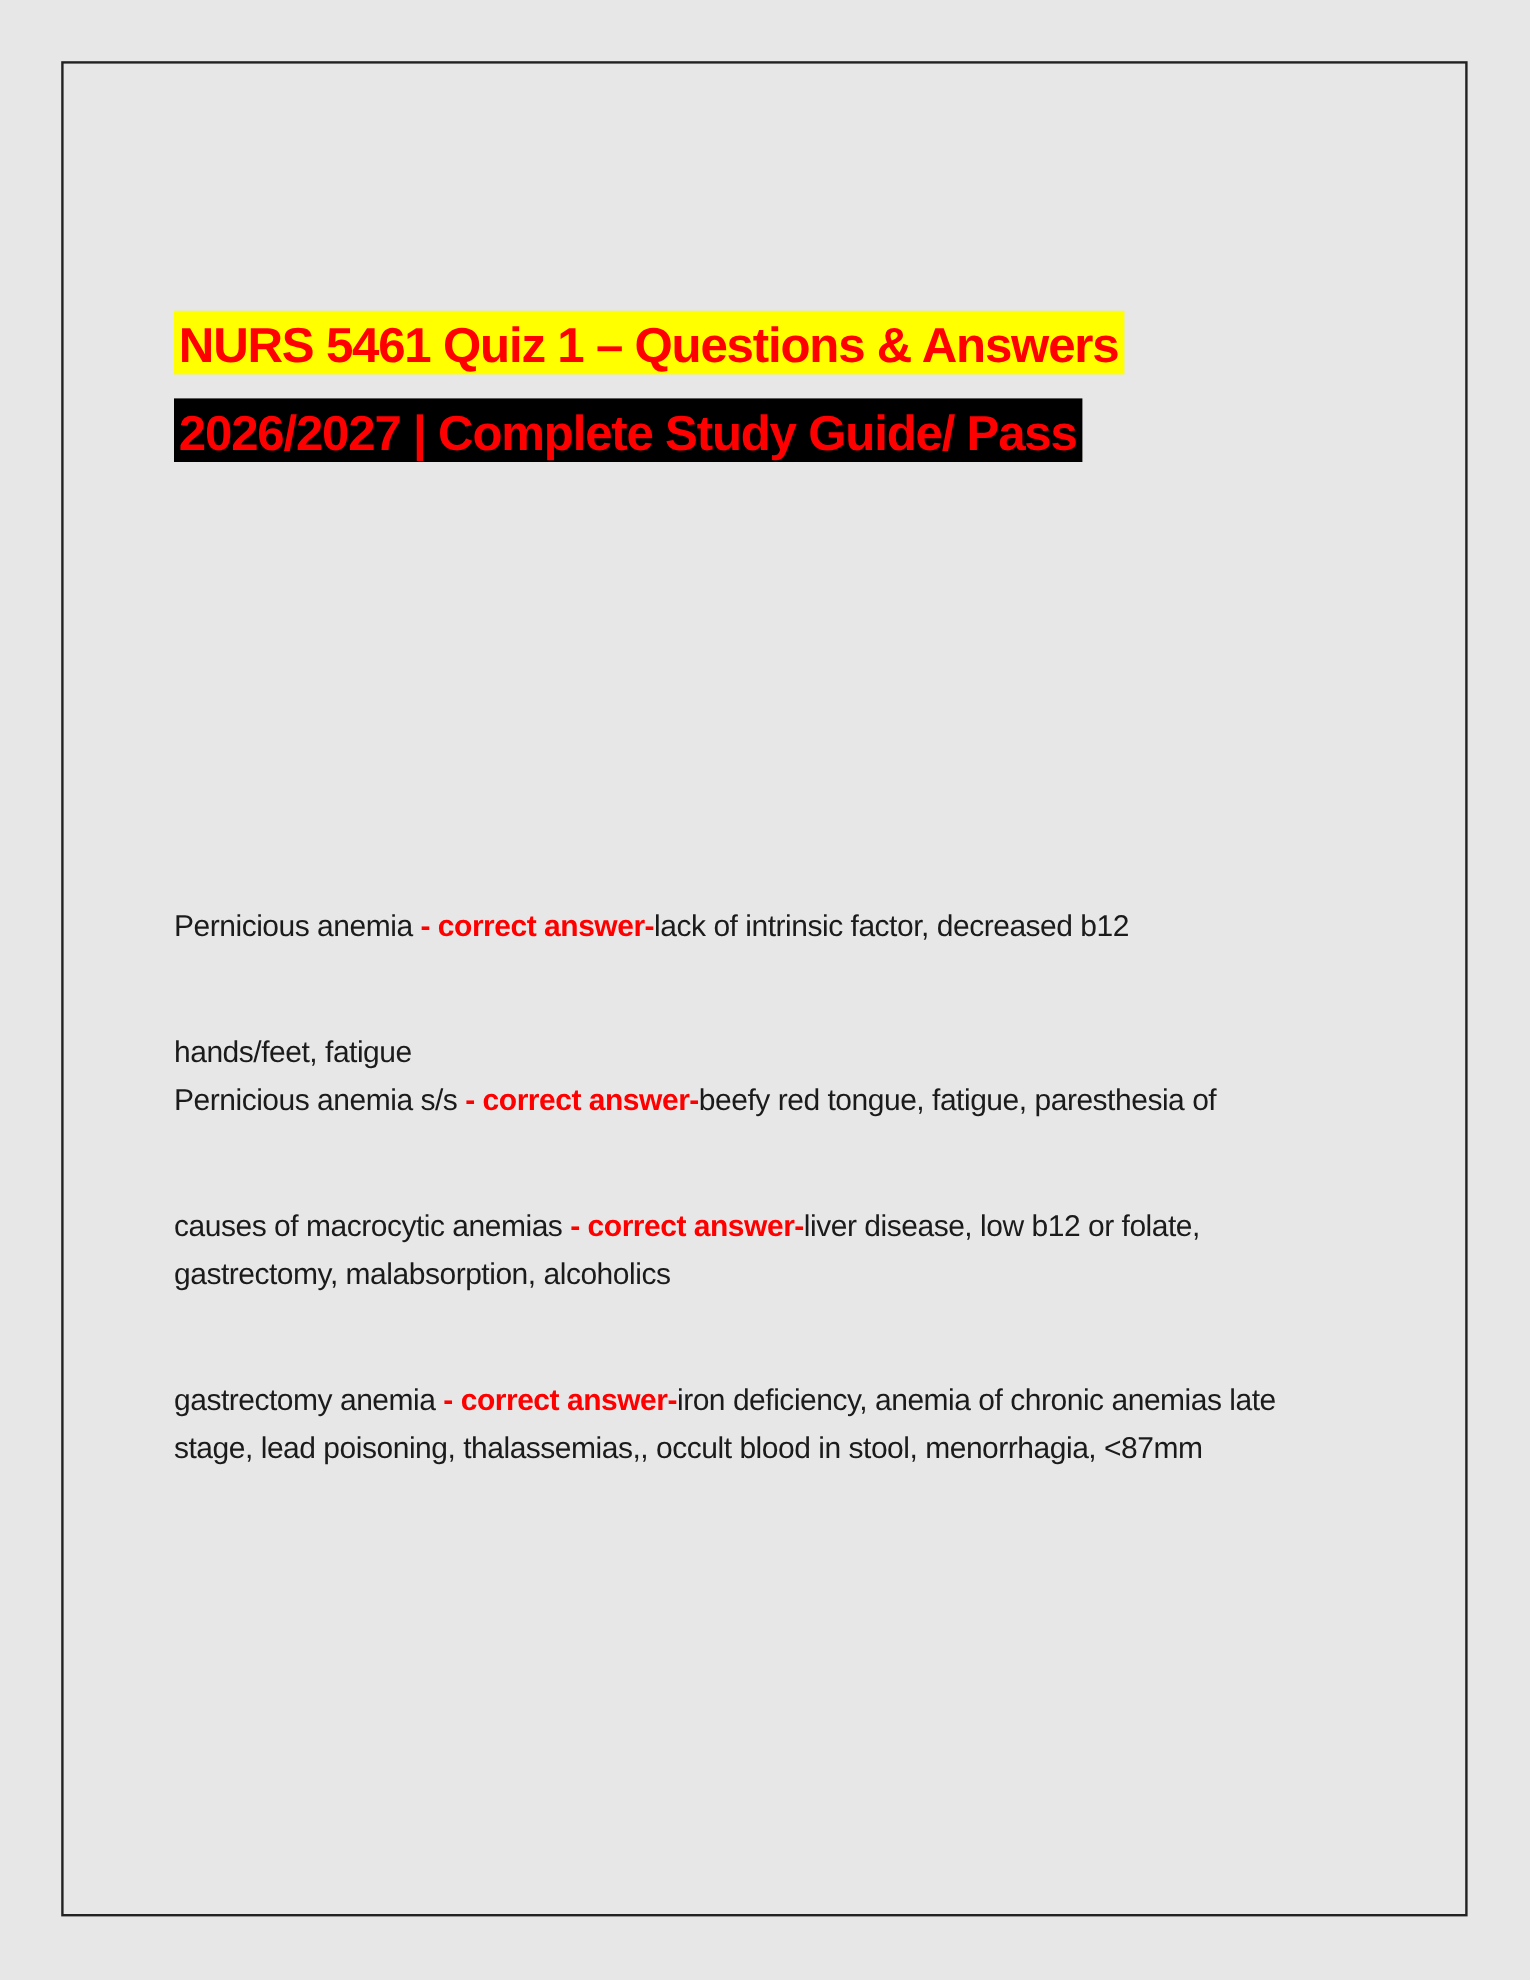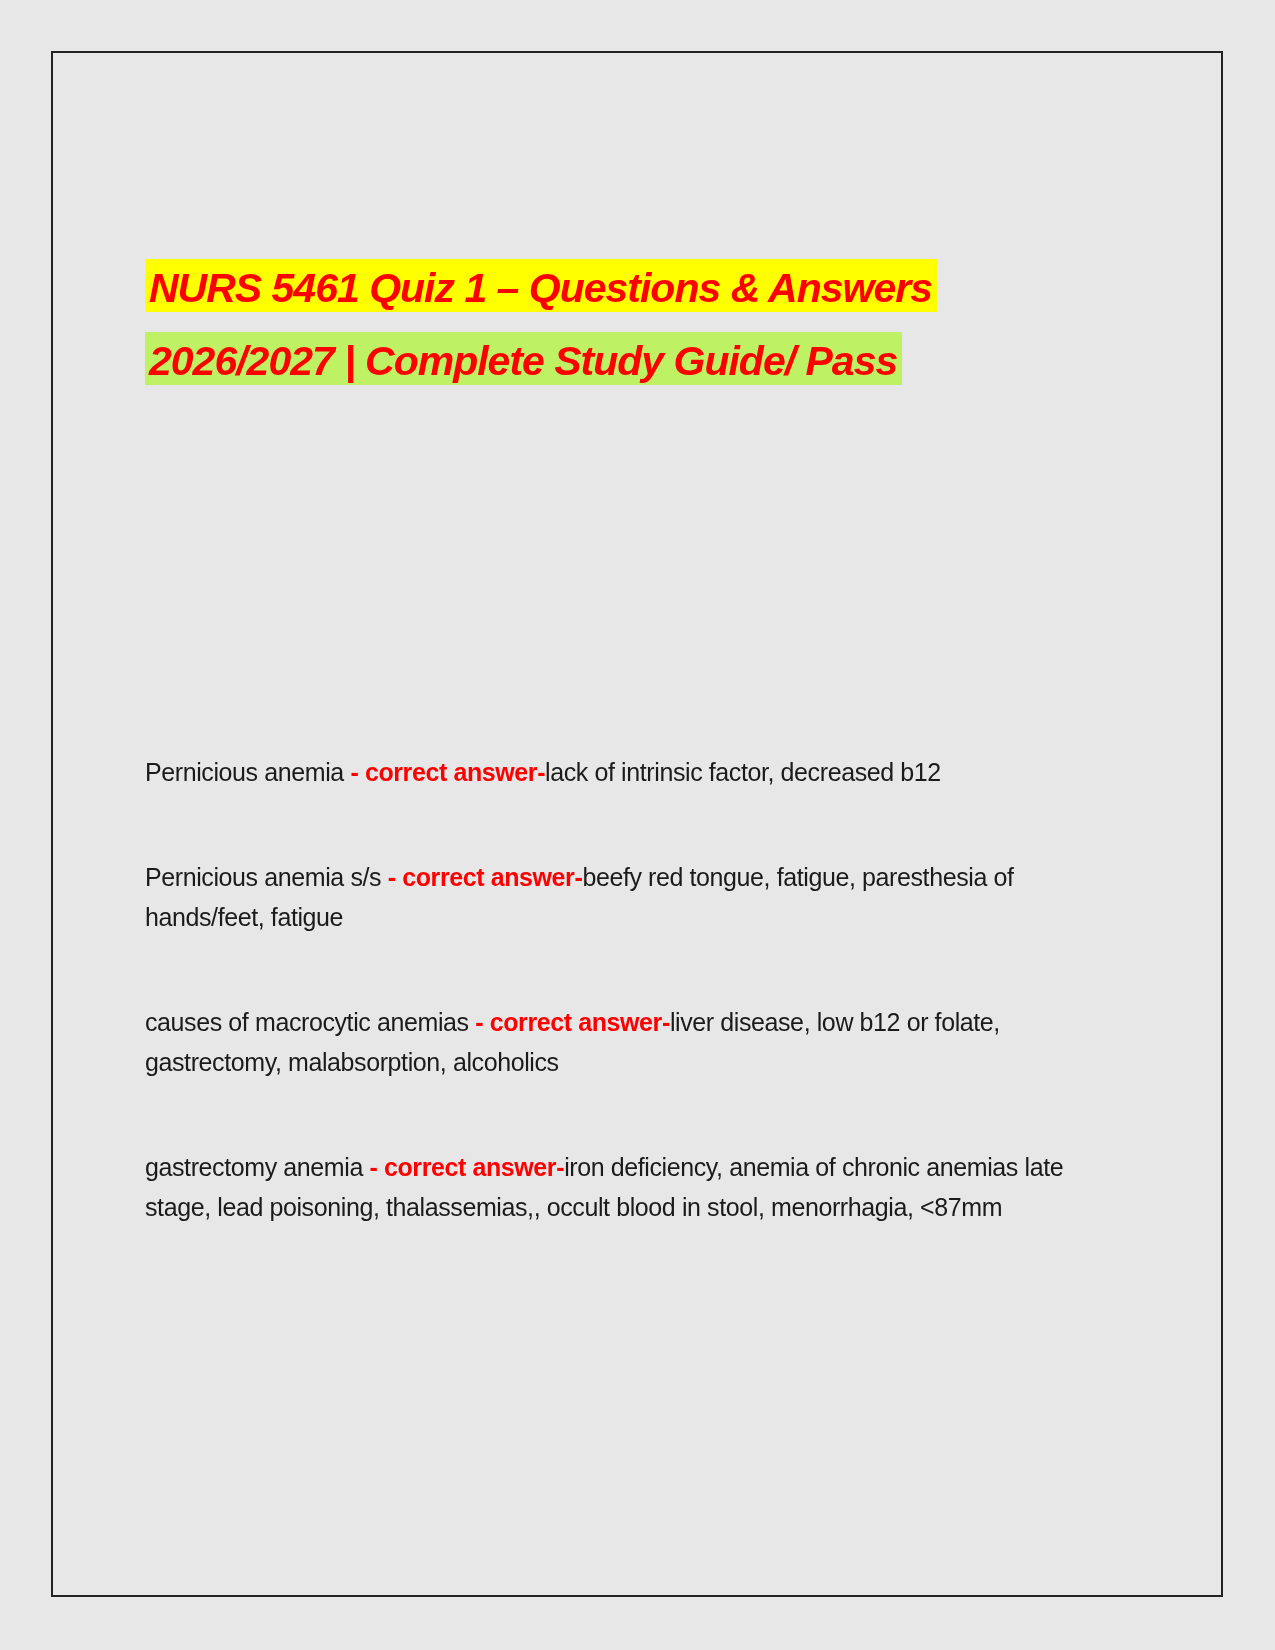--- a/index.html
+++ b/index.html
@@ -38,21 +38,20 @@
     letter-spacing: -1px;
     line-height: 73px;
   }
   .title-line {
     display: block;
     white-space: nowrap;
     height: 73px;
   }
   .title-line > span.hl {
     padding: 6px 5px 1px 4px;
-    font-style: italic;
   }
   .qa-list {
     margin-top: 354px;
   }
   .qa-para {
     margin: 0 0 65px 0;
     font-size: 25px;
     letter-spacing: -0.4px;
     line-height: 40px;
   }
@@ -69,29 +68,29 @@
   }
 </style>
 </head>
 <body style="background: rgb(231, 231, 231);">
 
 <div class="page-border"></div>
 
 <div class="content">
   <h1 class="doc-title" id="doc-title" style="color: rgb(255, 0, 0);">
       <span class="title-line"><span class="hl" style="background: rgb(255, 255, 0);">NURS 5461 Quiz 1 – Questions &amp; Answers</span></span>
-      <span class="title-line"><span class="hl" style="background: #bef264;">2026/2027 | Complete Study Guide/ Pass</span></span>
+      <span class="title-line"><span class="hl" style="background: #000000;">2026/2027 | Complete Study Guide/ Pass</span></span>
     </h1>
   <div class="qa-list" id="qa-list">
       <p class="qa-para" style="color: rgb(27, 27, 27);">
         <span class="qa-line"><span class="run-normal">Pernicious anemia </span><span class="run-answer" style="color: rgb(255, 0, 0);">- correct answer-</span><span class="run-normal">lack of intrinsic factor, decreased b12</span></span>
       </p>
       <p class="qa-para" style="color: rgb(27, 27, 27);">
+        <span class="qa-line"><span class="run-normal">hands/feet, fatigue</span></span>
         <span class="qa-line"><span class="run-normal">Pernicious anemia s/s </span><span class="run-answer" style="color: rgb(255, 0, 0);">- correct answer-</span><span class="run-normal">beefy red tongue, fatigue, paresthesia of</span></span>
-        <span class="qa-line"><span class="run-normal">hands/feet, fatigue</span></span>
       </p>
       <p class="qa-para" style="color: rgb(27, 27, 27); margin-top: 17px;">
         <span class="qa-line"><span class="run-normal">causes of macrocytic anemias </span><span class="run-answer" style="color: rgb(255, 0, 0);">- correct answer-</span><span class="run-normal">liver disease, low b12 or folate,</span></span>
         <span class="qa-line"><span class="run-normal">gastrectomy, malabsorption, alcoholics</span></span>
       </p>
       <p class="qa-para" style="color: rgb(27, 27, 27);">
         <span class="qa-line"><span class="run-normal">gastrectomy anemia </span><span class="run-answer" style="color: rgb(255, 0, 0);">- correct answer-</span><span class="run-normal">iron deficiency, anemia of chronic anemias late</span></span>
         <span class="qa-line"><span class="run-normal">stage, lead poisoning, thalassemias,, occult blood in stool, menorrhagia, &lt;87mm</span></span>
       </p>
     </div>

